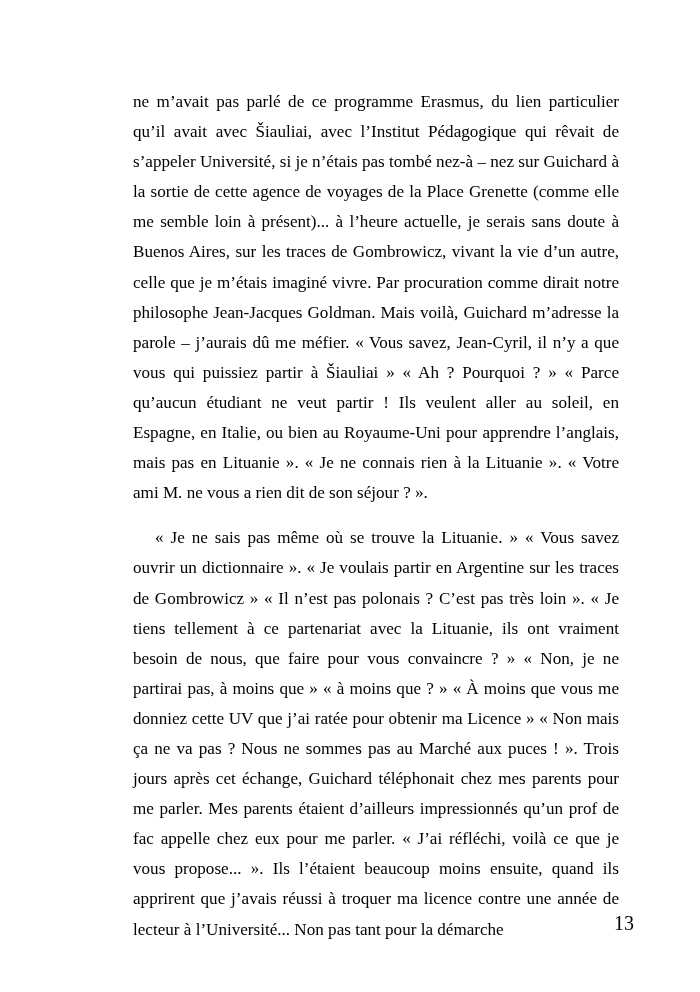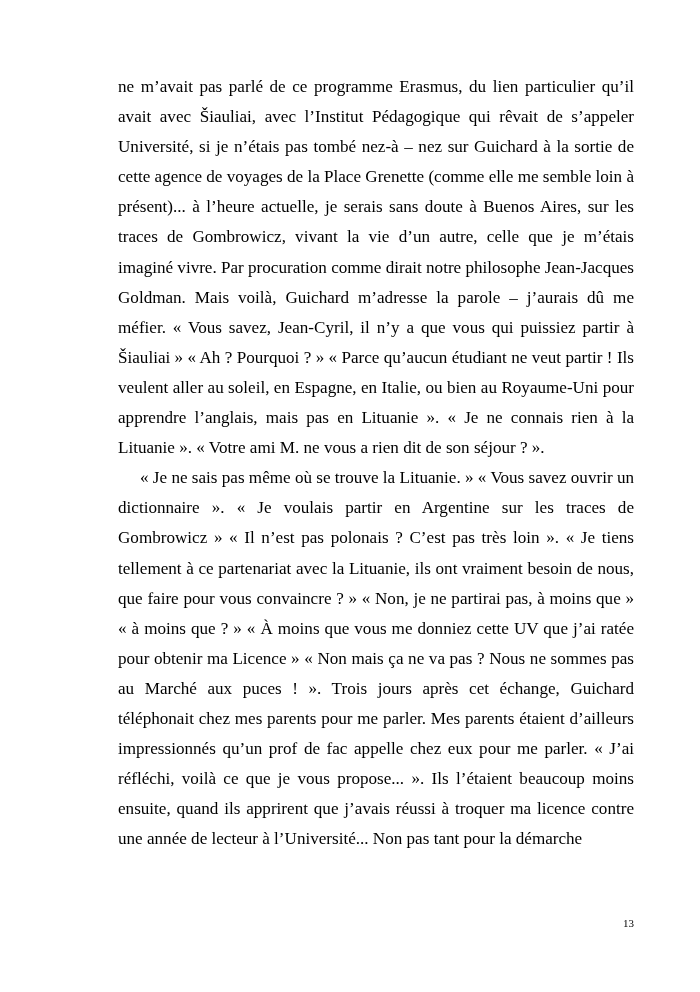--- a/index.html
+++ b/index.html
@@ -23,36 +23,36 @@
     height: 992px;
     background: #ffffff;
   }
   .text-block {
     position: absolute;
     left: 118px;
     top: 72px;
     width: 516px;
   }
   .para {
-    margin: 0;
+    margin: 15px;
     font-size: 17.1px;
     line-height: 30.1px;
     text-align: justify;
     text-justify: inter-word;
     hyphens: none;
   }
   .para.indented {
     text-indent: 22px;
     font-family: Liberation Serif, serif;
   }
   .page-number {
     position: absolute;
     right: 66px;
     top: 913px;
-    font-size: 11px;
+    font-size: 20px;
     line-height: 20px;
     text-align: right;
     font-family: "Liberation Serif", serif;
   }
 </style>
 </head>
 <body>
 
 <div class="page">
   <div class="text-block">

